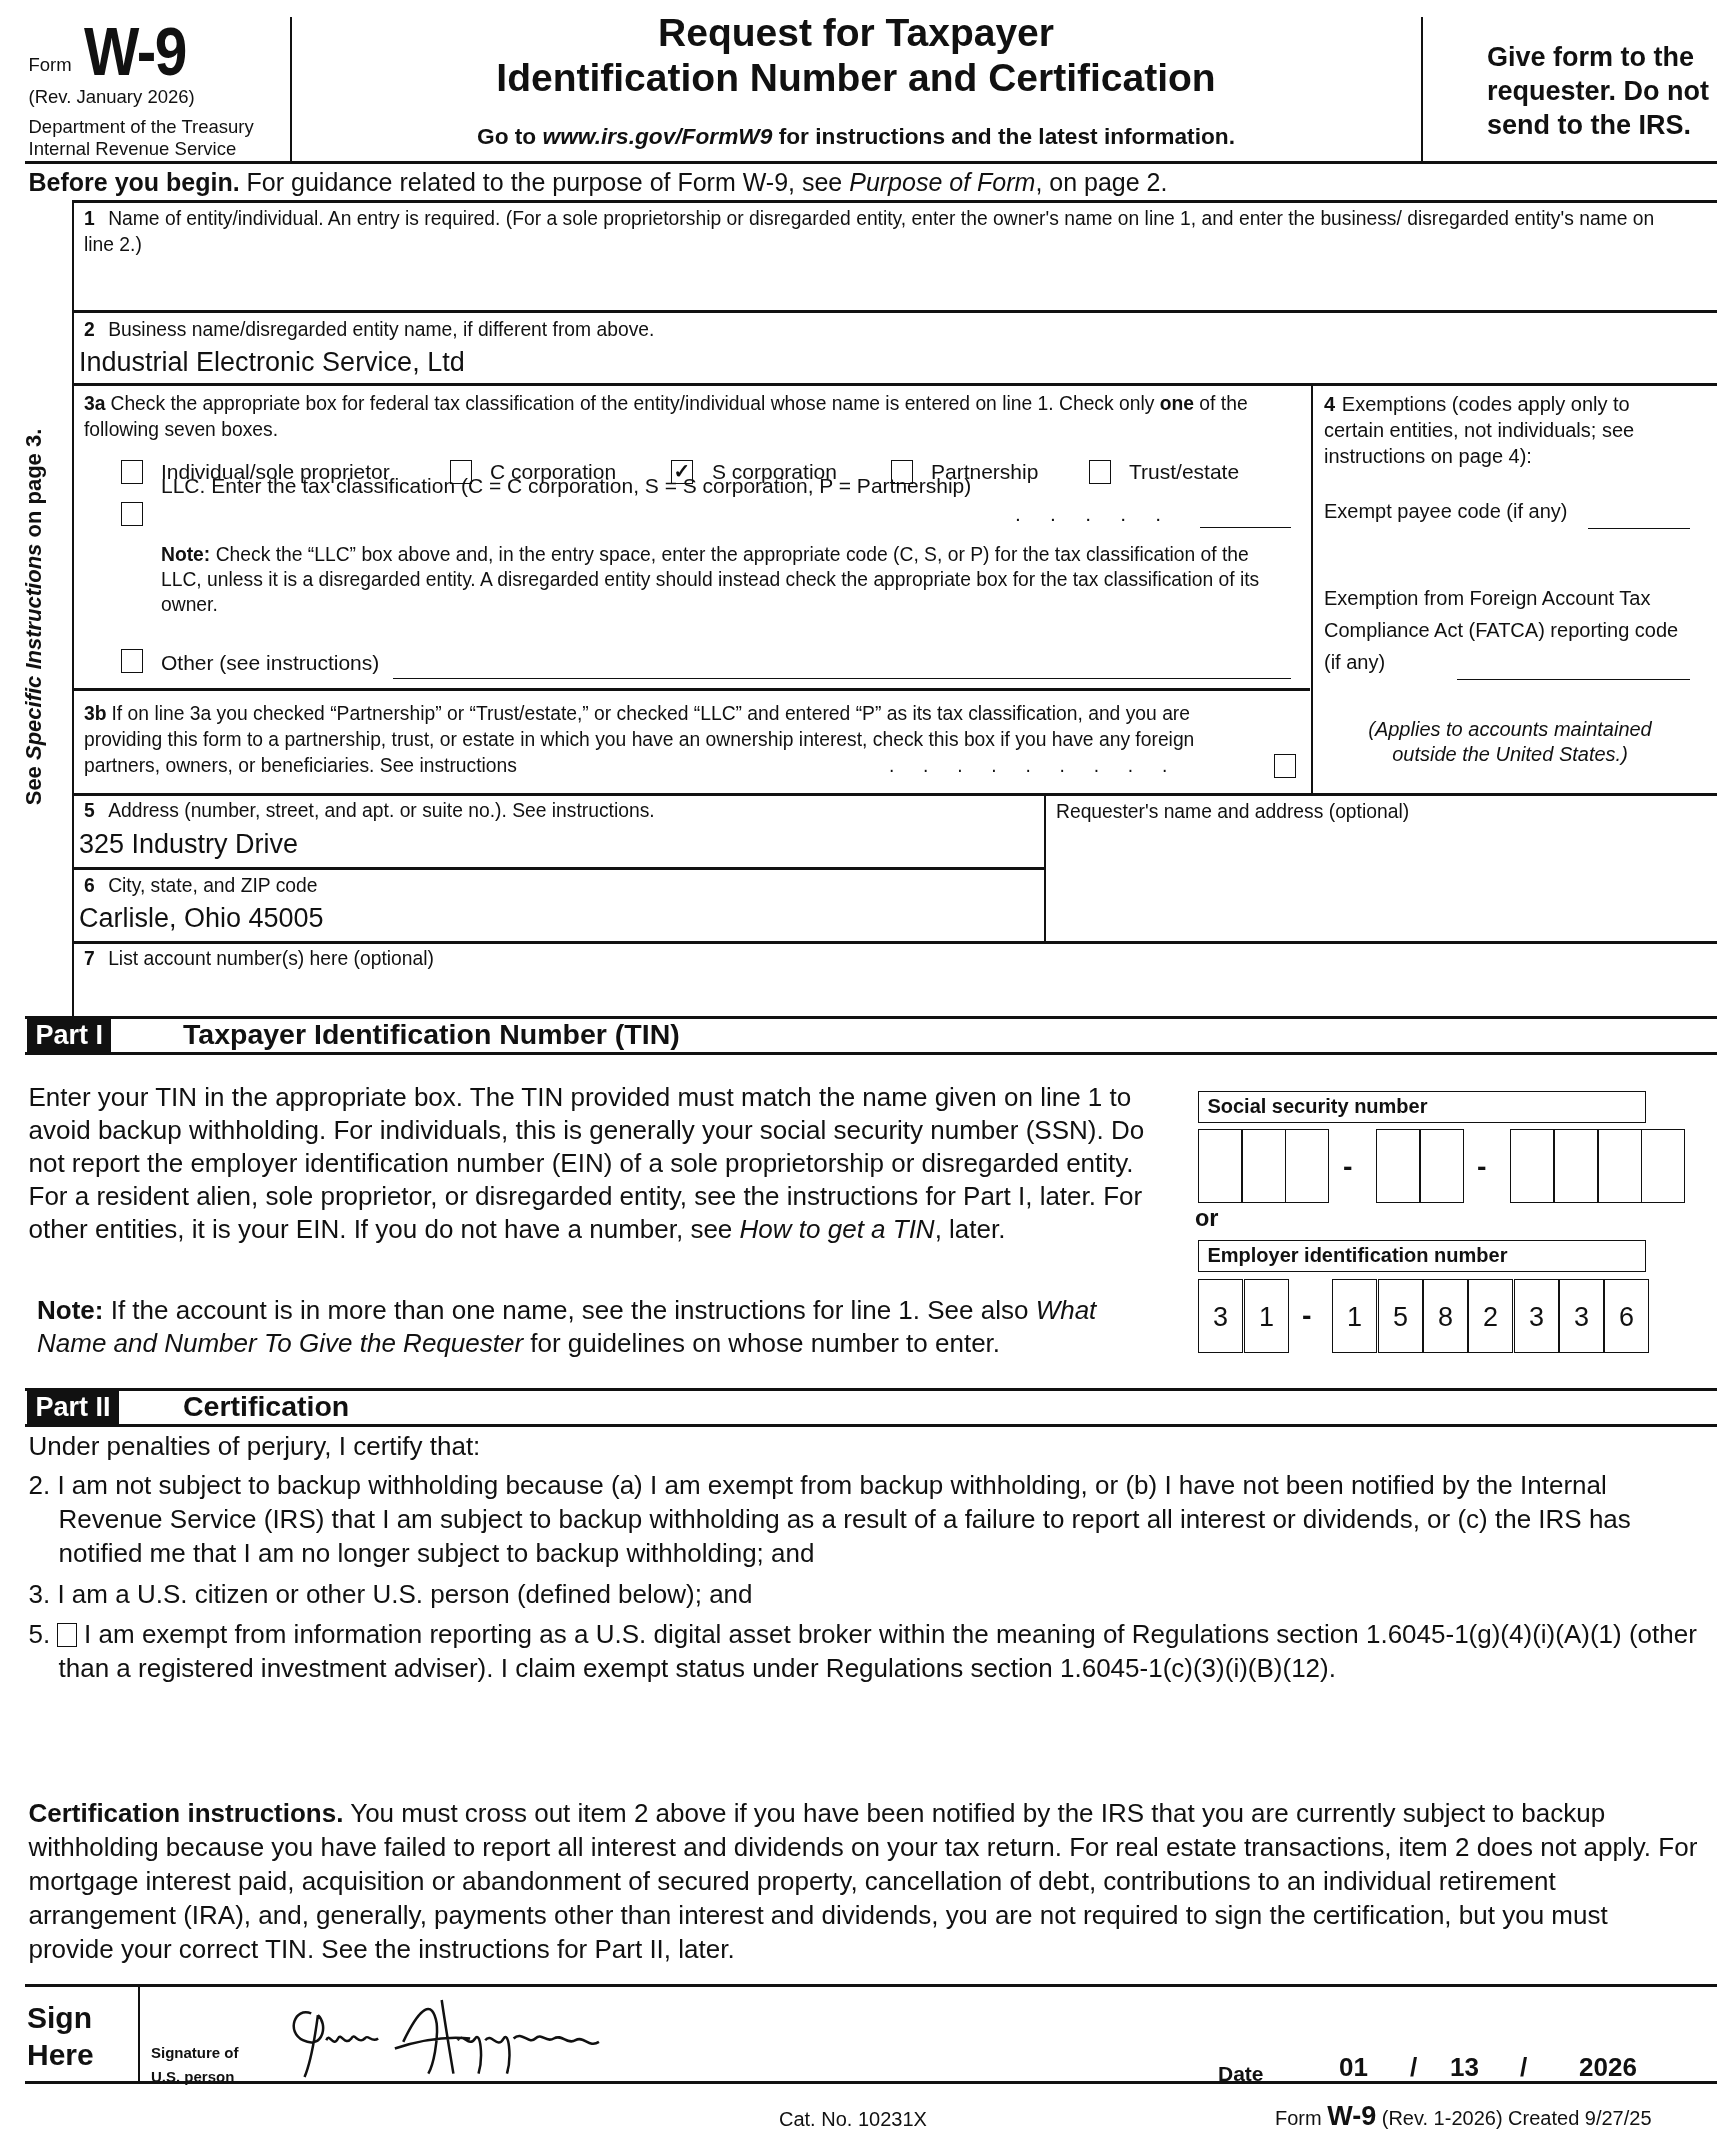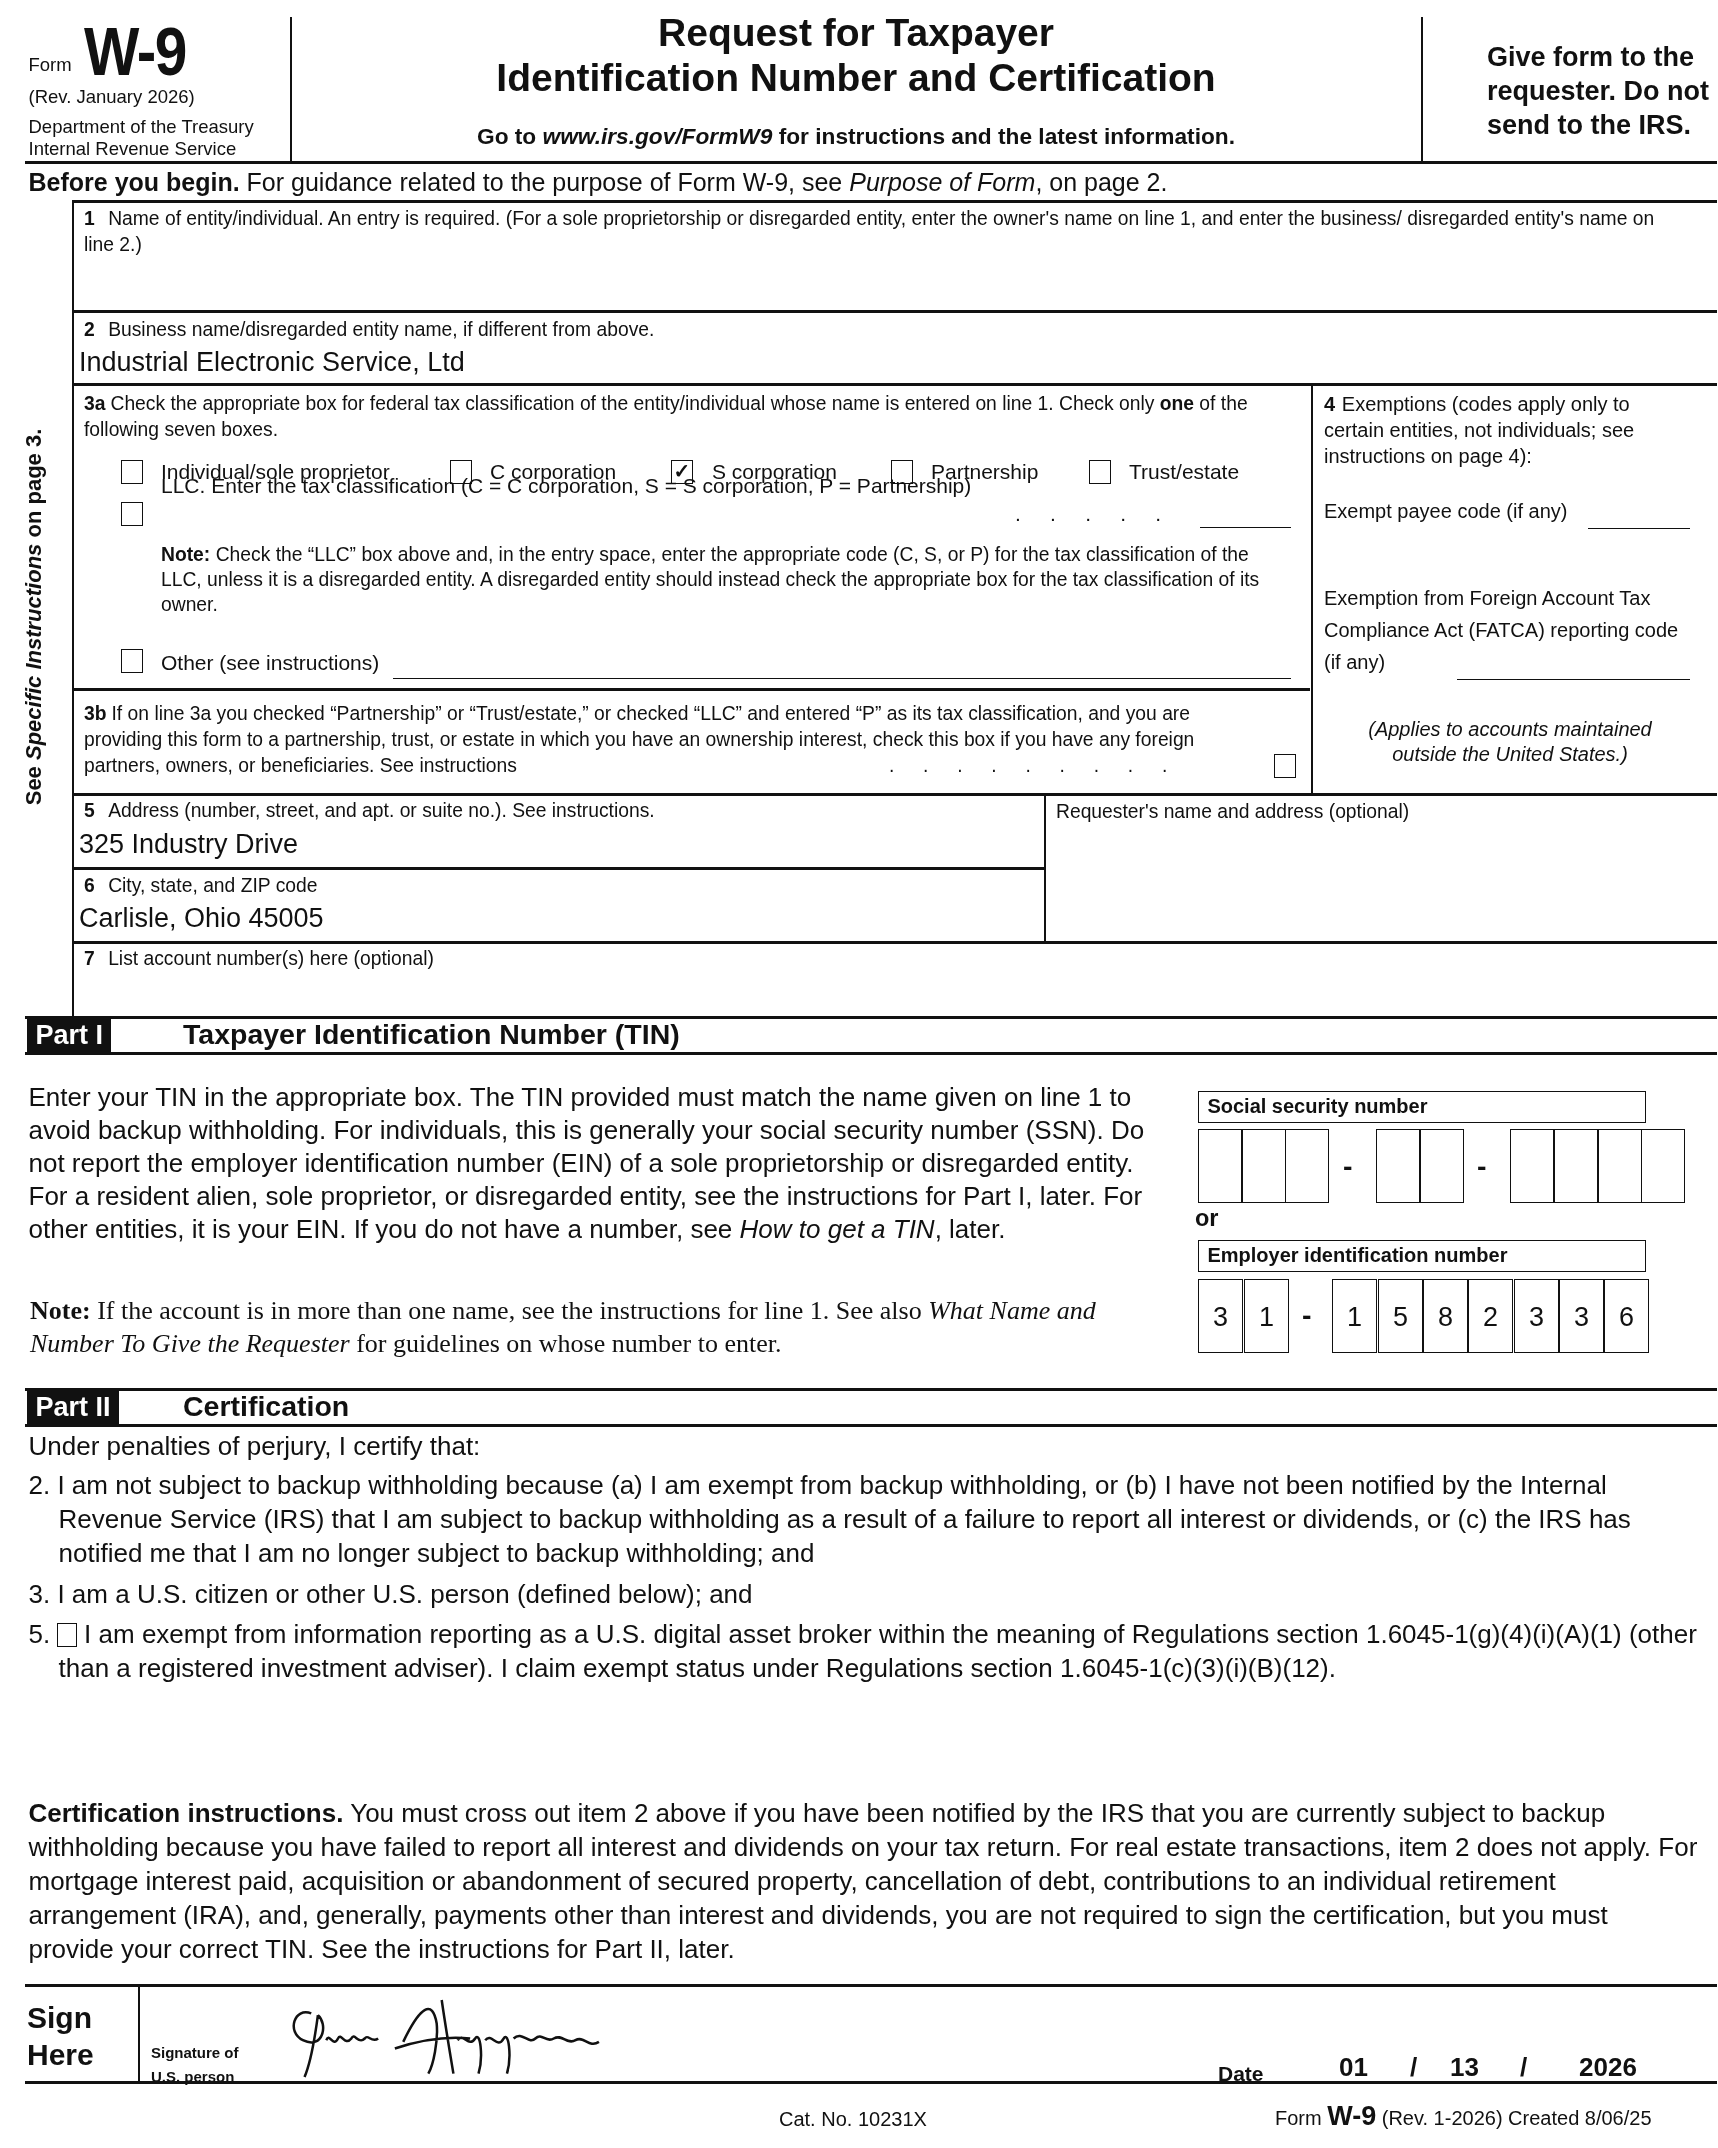--- a/index.html
+++ b/index.html
@@ -155,21 +155,21 @@
 <div class="abs" style="left:84px;top:977px;width:1594px;height:37px;font-size:22px;"></div>
 
 <div class="hl" style="left:25px;top:1016px;width:1692px;height:3.4px;"></div>
 <div class="partbadge" style="left:27px;top:1018px;">Part I</div>
 <div class="parttitle" style="left:183px;top:1018px;">Taxpayer Identification Number (TIN)</div>
 <div class="hl" style="left:25px;top:1052px;width:1692px;"></div>
 
 <div class="abs body-text" style="left:28.5px;top:1081px;width:1133px;">
   <span>Enter your TIN in the appropriate box. The TIN provided must match the name given on line 1 to avoid backup withholding. For individuals, this is generally your social security number (SSN). Do not report the employer identification number (EIN) of a sole proprietorship or disregarded entity. For a resident alien, sole proprietor, or disregarded entity, see the instructions for Part I, later. For other entities, it is your EIN. If you do not have a number, see </span><i>How to get a TIN</i><span>, later.</span>
 </div>
-<div class="abs body-text" style="left:30px;top:1294px;width:1133px;font-family:Liberation Serif, serif;">
+<div class="abs body-text" style="left:37px;top:1294px;width:1133px;">
   <b>Note:</b><span> If the account is in more than one name, see the instructions for line 1. See also </span><i>What Name and Number To Give the Requester</i><span> for guidelines on whose number to enter.</span>
 </div>
 
 <div class="tinhead" style="left:1198px;top:1091px;width:448px;height:32px;">Social security number</div>
 <div id="ssn-boxes">
     <div class="digit" style="left: 1198px; top: 1129px; width: 44px;"></div>
     <div class="digit" style="left: 1242px; top: 1129px; width: 44px;"></div>
     <div class="digit" style="left: 1285px; top: 1129px; width: 44px;"></div>
     <div class="digit" style="left: 1376px; top: 1129px; width: 44px;"></div>
     <div class="digit" style="left: 1420px; top: 1129px; width: 44px;"></div>
@@ -233,15 +233,15 @@
 <div class="abs" style="left:1410px;top:2052px;font-size:26px;font-weight:bold;">/</div>
 <div class="abs" style="left:1450px;top:2052px;font-size:26px;font-weight:bold;">13</div>
 <div class="abs" style="left:1520px;top:2052px;font-size:26px;font-weight:bold;">/</div>
 <div class="abs" style="left:1579px;top:2052px;font-size:26px;font-weight:bold;">2026</div>
 <div class="hl" style="left:25px;top:2081px;width:1692px;height:3.4px;"></div>
 
 <div class="abs" style="left:779px;top:2108px;font-size:20px;">Cat. No. 10231X</div>
 <div class="abs" style="left:1275px;top:2101px;font-size:20px;">
   <span>Form</span>
   <b style="font-size:27px">W-9</b>
-  <span>(Rev. 1-2026) Created 8/06/25</span>
+  <span>(Rev. 1-2026) Created 9/27/25</span>
 </div>
 
 
 </body></html>

